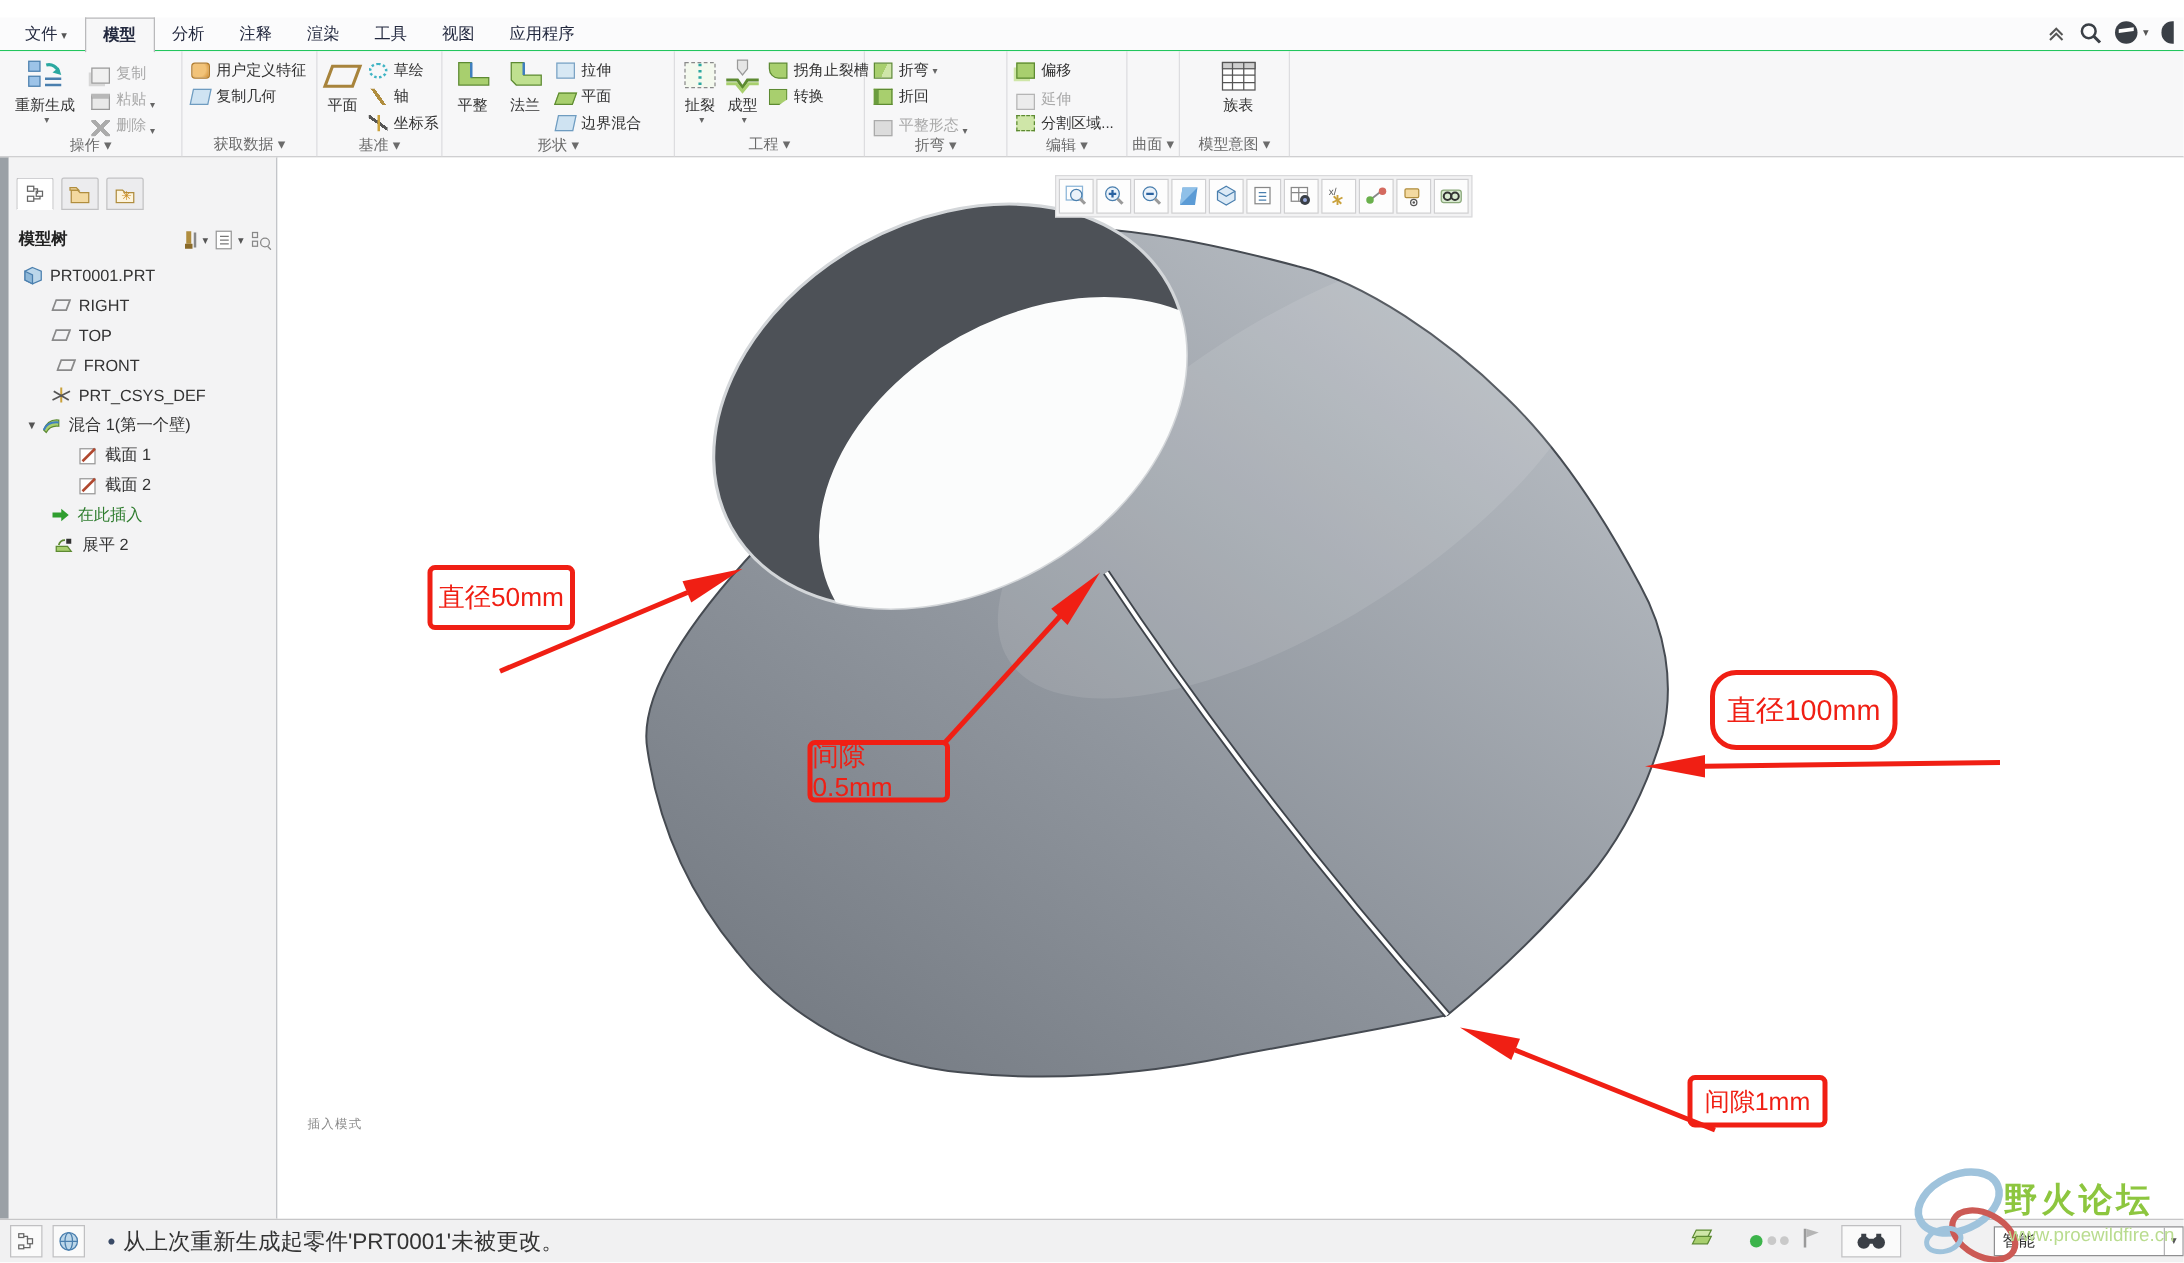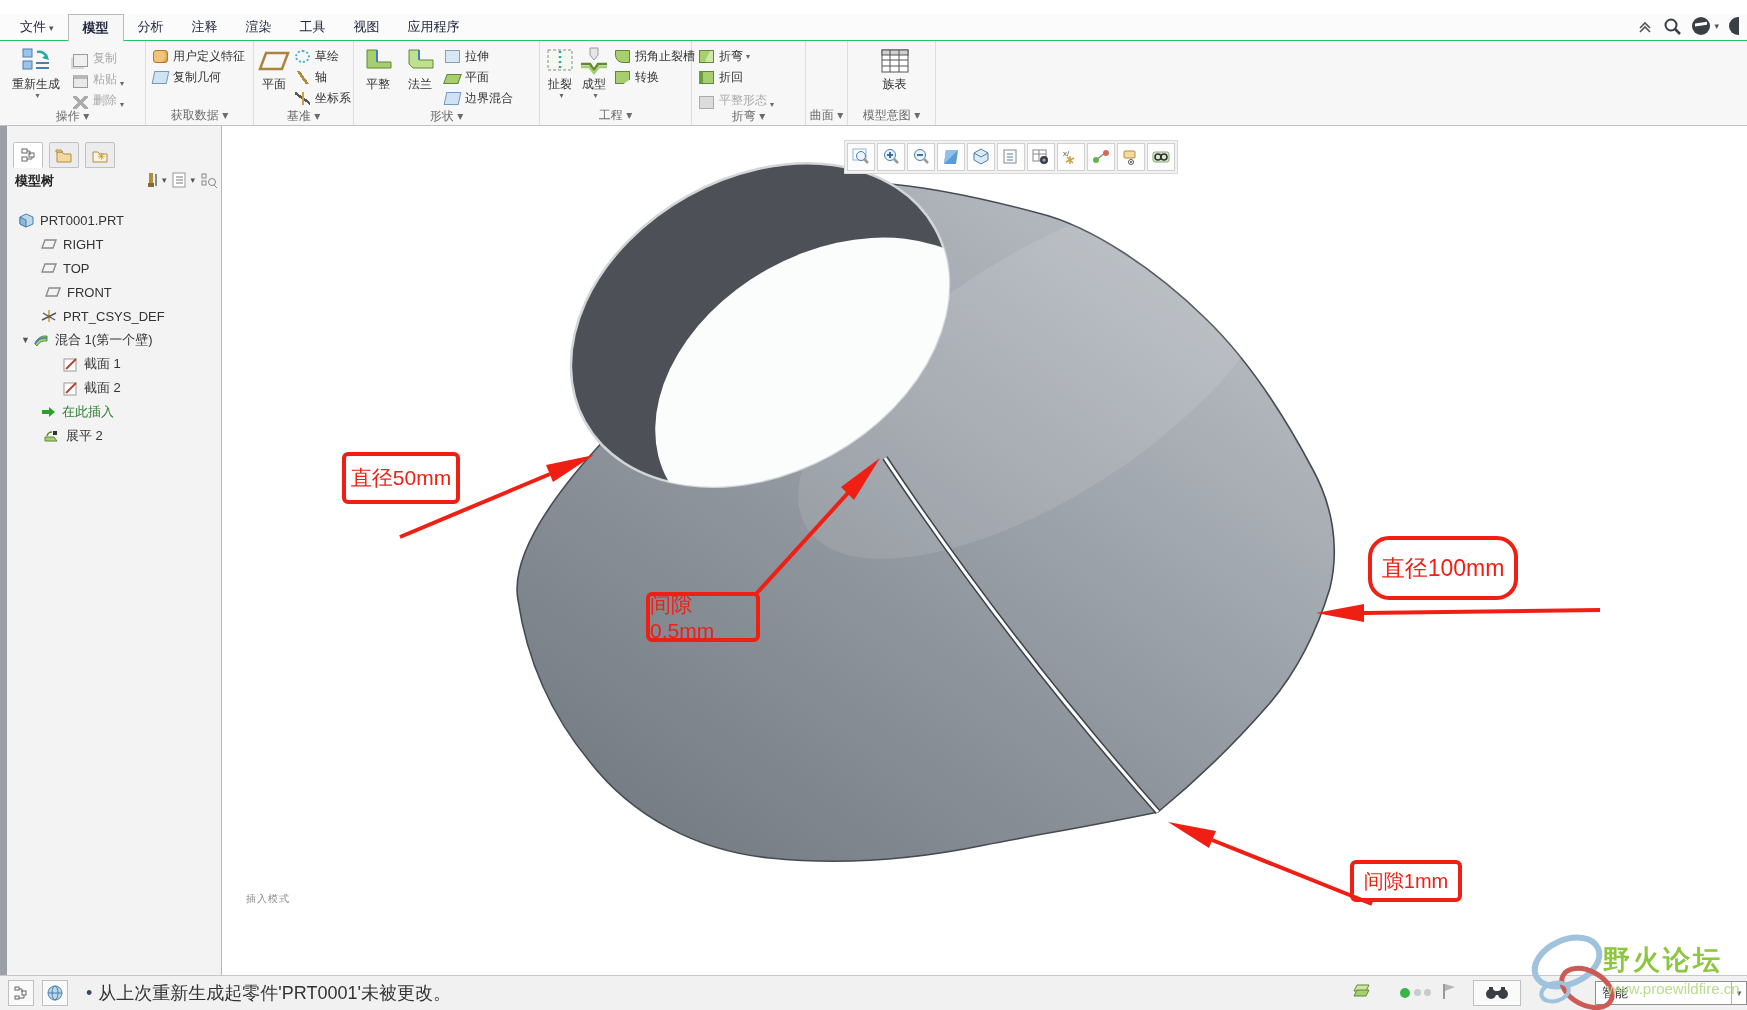--- a/index.html
+++ b/index.html
@@ -50,21 +50,21 @@
   .si-extend{background:#ececec;border:1px solid #b5b5b5;}
   .si-split{border:1px dashed #5d8a32;background:#cfe6a8;}
   .si-corner{background:#a8cf6e;border:1px solid #5d8a32;border-radius:0 0 0 8px;}
   .si-convert{background:#a8cf6e;border:1px solid #5d8a32;clip-path:polygon(0 0,100% 0,100% 65%,55% 100%,0 100%);}
   
   #leftstrip{left:0;top:126px;width:7px;height:849px;background:#9aa0a6;}
   #navigator{left:7px;top:126px;width:215px;height:849px;background:#f3f3f4;border-right:1px solid #b4b7bb;box-sizing:border-box;}
   .navtabs{display:flex;gap:6px;padding:16px 0 0 6px;}
   .navtab{width:28px;height:24px;border:1px solid #c2c2c4;background:#ececee;display:flex;align-items:center;justify-content:center;border-radius:2px 2px 0 0;}
   .navtab.active{background:#fff;border-bottom:1px solid #fff;}
-  #navheader{display:flex;align-items:flex-start;height:28px;padding:4px 4px 0 8px;}
+  #navheader{display:flex;align-items:flex-end;height:28px;padding:4px 4px 0 8px;}
   #navheader .ttl{font-size:13px;font-weight:bold;color:#222;flex:1;}
   .nhicon{display:flex;align-items:center;margin-left:6px;}
   .tree{padding-top:8px;font-size:13px;color:#333;}
   .trow{display:flex;align-items:center;height:24px;}
   .trow .exp{font-size:9px;color:#555;width:12px;}
   .ticon{margin-right:6px;flex:none;}
   
   #graphics{left:222px;top:126px;width:1525px;height:849px;background:#ffffff;overflow:hidden;}
   #gfx-toolbar{position:absolute;left:622px;top:14px;display:flex;gap:2px;background:#f2f2f3;padding:2px;border:1px solid #d9d9db;}
   .gbtn{width:26px;height:26px;background:#fdfdfd;border:1px solid #cfcfd1;display:flex;align-items:center;justify-content:center;}
@@ -308,20 +308,39 @@
         <div class="smallbtn disabled">
             <span class="si si-grayform"></span>
             <span>平整形态</span>
             <span class="caret">▾</span>
           </div>
       </div>
     </div>
     <div class="rgl"><span>折弯</span> ▾</div>
   </div>
 
+  <div class="rgroup" style="width:96px">
+    <div class="rgc">
+      <div class="smallcol">
+        <div class="smallbtn">
+            <span class="si si-offset"></span>
+            <span>偏移</span>
+          </div>
+        <div class="smallbtn disabled">
+            <span class="si si-extend"></span>
+            <span>延伸</span>
+          </div>
+        <div class="smallbtn">
+            <span class="si si-split"></span>
+            <span>分割区域...</span>
+          </div>
+      </div>
+    </div>
+    <div class="rgl"><span>编辑</span> ▾</div>
+  </div>
 
   <div class="rgroup" style="width:42px">
     <div class="rgc"></div>
     <div class="rgl"><span>曲面</span> ▾</div>
   </div>
 
   <div class="rgroup" style="width:88px">
     <div class="rgc" style="justify-content:center;width:100%">
       <div class="bigbtn" style="width:58px">
         <span class="bicon">

